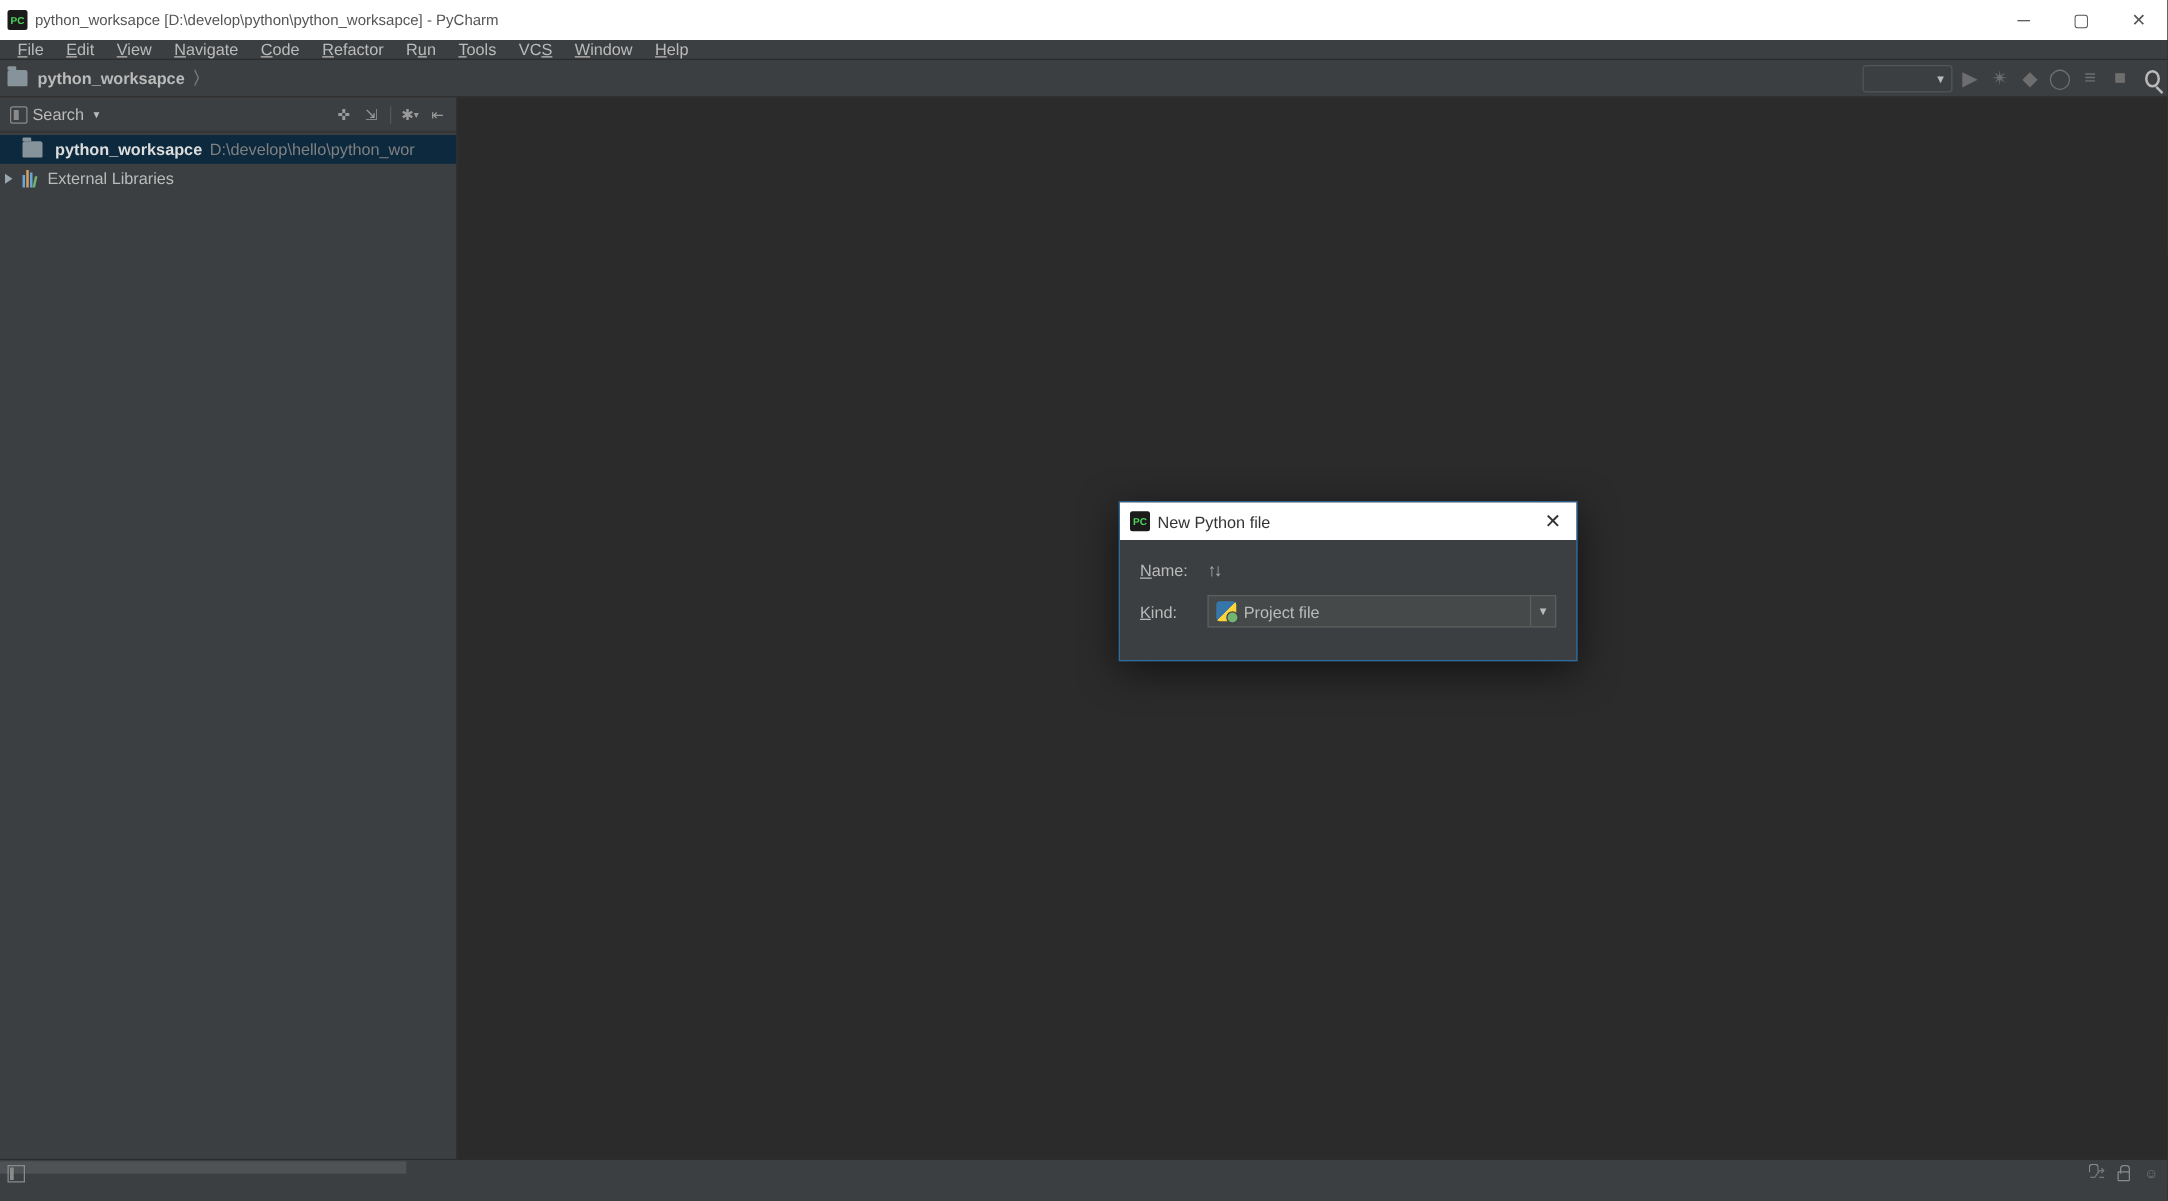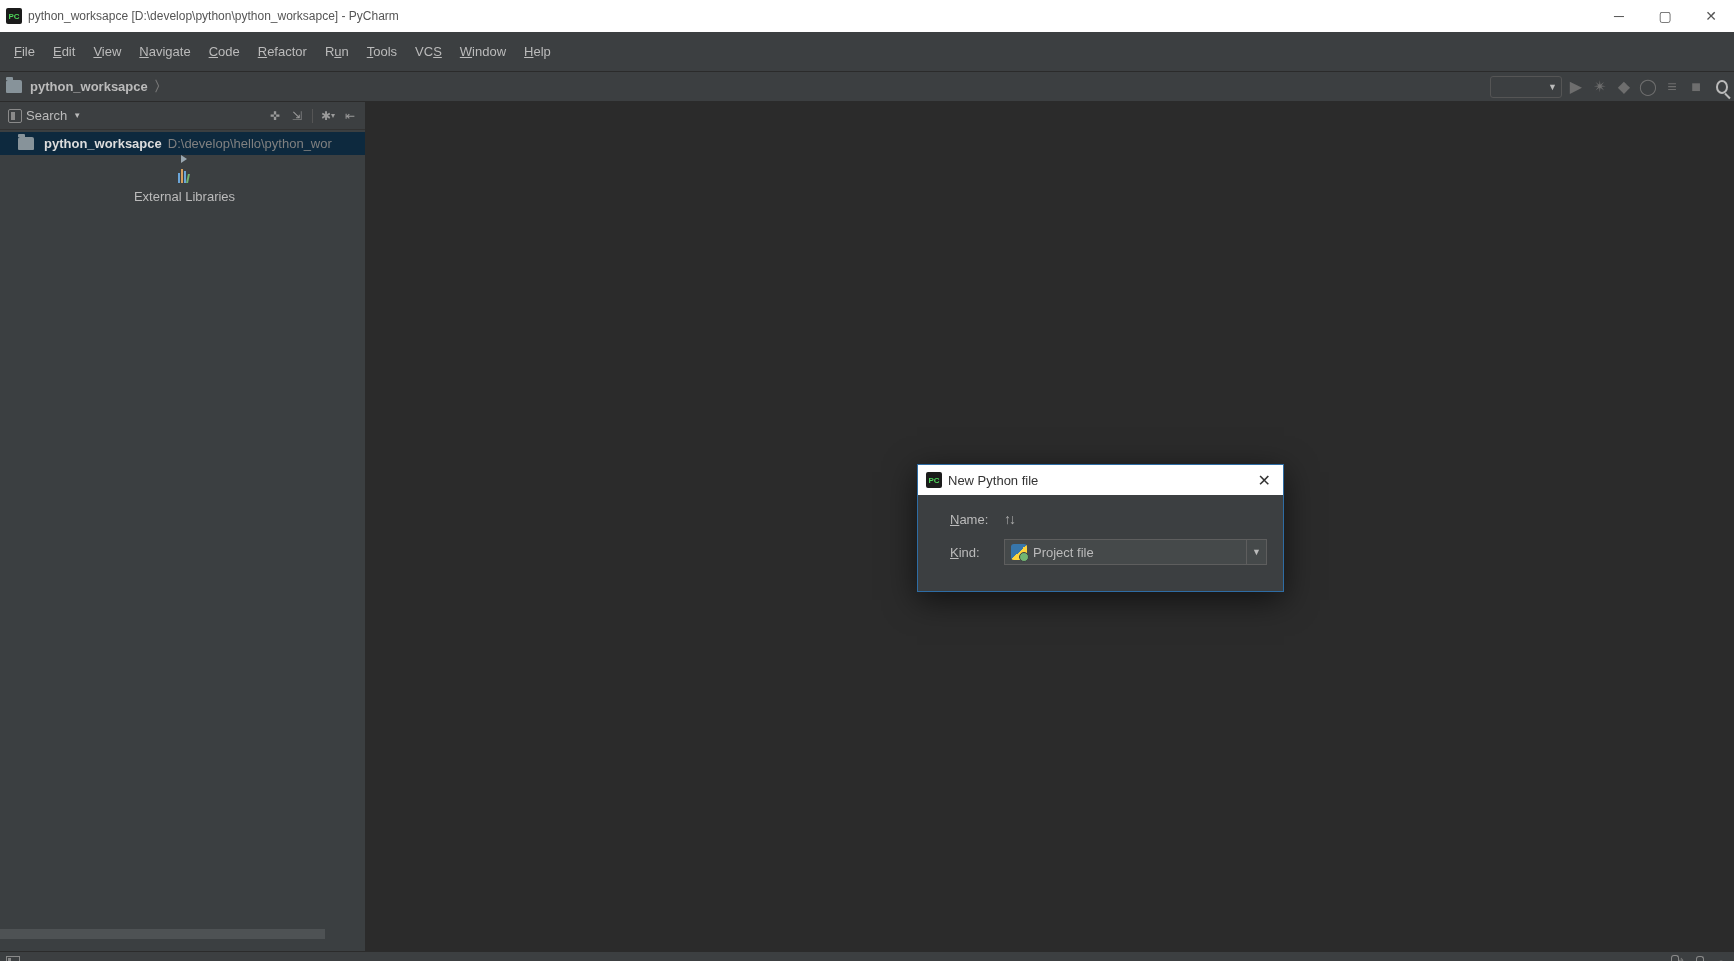--- a/index.html
+++ b/index.html
@@ -7,21 +7,21 @@
 
     
     .titlebar { height: 32px; background: #ffffff; display: flex; align-items: center; padding-left: 6px; font-size: 12px; color: #333; }
     .titlebar-icon { width: 16px; height: 16px; margin-right: 6px; background: #1b1b1b; border-radius: 2px; display: inline-flex; align-items: center; justify-content: center; }
     .titlebar-icon::after { content: "PC"; font-size: 8px; color: #4fd65a; font-weight: bold; }
     .titlebar-text { flex: 1; color: #555; }
     .win-controls { display: flex; align-items: center; height: 100%; }
     .win-btn { width: 46px; height: 32px; display: flex; align-items: center; justify-content: center; color: #555; font-size: 14px; }
 
     
-    .menubar { height: 40px; background: #3c3f41; border-bottom: 1px solid #2b2b2b; display: flex; align-items: center; padding: 0 6px; gap: 2px; }
+    .menubar { height: 16px; background: #3c3f41; border-bottom: 1px solid #2b2b2b; display: flex; align-items: center; padding: 0 6px; gap: 2px; }
     .menu-item { color: #bbbbbb; font-size: 13px; padding: 2px 8px; cursor: pointer; }
     .menu-item .u { text-decoration: underline; }
 
     
     .navbar { height: 30px; background: #3c3f41; border-bottom: 1px solid #2b2b2b; display: flex; align-items: center; padding: 0 6px; }
     .breadcrumb { display: flex; align-items: center; gap: 4px; color: #bbbbbb; font-size: 13px; font-weight: bold; }
     .folder-icon { width: 16px; height: 13px; background: #87939a; border-radius: 2px 2px 1px 1px; position: relative; margin-right: 4px; }
     .folder-icon::before { content: ""; position: absolute; top: -3px; left: 0; width: 7px; height: 3px; background: #87939a; border-radius: 1px 1px 0 0; }
     .breadcrumb-chev { color: #777; font-size: 14px; margin-left: 2px; }
     .navbar-spacer { flex: 1; }
@@ -57,27 +57,27 @@
     .lib-icon span:nth-child(1){height:10px;} .lib-icon span:nth-child(2){height:14px;background:#d6a060;} .lib-icon span:nth-child(3){height:12px;} .lib-icon span:nth-child(4){height:9px;transform:skewX(-12deg);background:#72b572;}
     .scratch-icon { width: 14px; height: 14px; border: 1px solid #8a8a8a; border-radius: 2px; position: relative; }
     .scratch-icon::after { content:""; position:absolute; right:-2px; bottom:-2px; width:7px;height:7px; border:1px solid #8a8a8a; border-radius:50%; background:#3b3f41;}
 
     .editor-area { flex: 1; background: #2b2b2b; position: relative; display: flex; align-items: center; justify-content: center; }
     .welcome-hints { text-align: center; color: #777; font-size: 17px; line-height: 36px; }
     .hint-line { white-space: nowrap; }
     .hint-key { color: #3e86c7; }
 
     
-    .dialog { position: absolute; top: 323px; left: 551px; width: 367px; background: #3c3f41; border: 1px solid #2e6ca4; box-shadow: 0 8px 30px rgba(0,0,0,0.6); margin-top: 39px; }
+    .dialog { position: absolute; top: 323px; left: 529px; width: 367px; background: #3c3f41; border: 1px solid #2e6ca4; box-shadow: 0 8px 30px rgba(0,0,0,0.6); }
     .dlg-titlebar { height: 30px; background: #ffffff; display: flex; align-items: center; padding: 0 8px; }
     .dlg-title-icon { width: 16px; height: 16px; background: #1b1b1b; border-radius: 2px; margin-right: 6px; display:flex; align-items:center; justify-content:center;}
     .dlg-title-icon::after{content:"PC"; font-size:8px; color:#4fd65a; font-weight:bold;}
     .dlg-title { flex: 1; font-size: 13px; color: #333; }
     .dlg-close { font-size: 16px; color: #333; cursor: pointer; padding: 0 4px; }
-    .dlg-body { padding: 16px 16px 14px 32px; }
+    .dlg-body { padding: 16px 16px 14px 16px; }
     .form-row { display: flex; align-items: center; margin-bottom: 12px; gap: 10px; }
     .form-label { width: 44px; color: #bbbbbb; font-size: 13px; }
     .form-label .u { text-decoration: underline; }
     .name-input { flex: 1; height: 26px; background: #45494a; border: 1px solid #5394c4; color: #bbbbbb; font-size: 13px; padding: 0 8px; outline: none; }
     .sort-icon { color: #aaa; font-size: 14px; letter-spacing: -2px; }
     .kind-select { flex: 1; height: 26px; background: #45494a; border: 1px solid #5e5e5e; display: flex; align-items: center; padding: 0 6px; gap: 6px; position: relative; }
     .py-icon { width: 16px; height: 16px; background: linear-gradient(135deg,#3776ab 50%,#ffd43b 50%); border-radius: 3px; position: relative; }
     .py-icon::after{content:"";position:absolute;right:-2px;bottom:-2px;width:8px;height:8px;border-radius:50%;background:#72b572;border:1px solid #3c3f41;}
     .kind-text { color: #bbbbbb; font-size: 13px; flex: 1; }
     .kind-dd { position: absolute; right: 0; top: 0; bottom: 0; width: 20px; border-left: 1px solid #5e5e5e; display: flex; align-items: center; justify-content: center; color: #bbb; font-size: 9px; }
@@ -163,21 +163,21 @@
         <span class="panel-ic">✱<span style="font-size:8px;">▾</span></span>
         <span class="panel-ic">⇤</span>
       </div>
     </div>
     <div class="tree">
       <div class="tree-row selected">
         <span class="folder-icon"></span>
         <span class="row-main">python_worksapce</span>
         <span class="row-path">D:\develop\hello\python_wor</span>
       </div>
-      <div class="tree-row" style="padding-left:4px;flex-direction:column;">
+      <div class="tree-row" style="padding-left:4px;">
         <span class="chev-right"></span>
         <span class="lib-icon">
             <span></span>
             <span></span>
             <span></span>
             <span></span>
           </span>
         <span>External Libraries</span>
       </div>
     </div>

